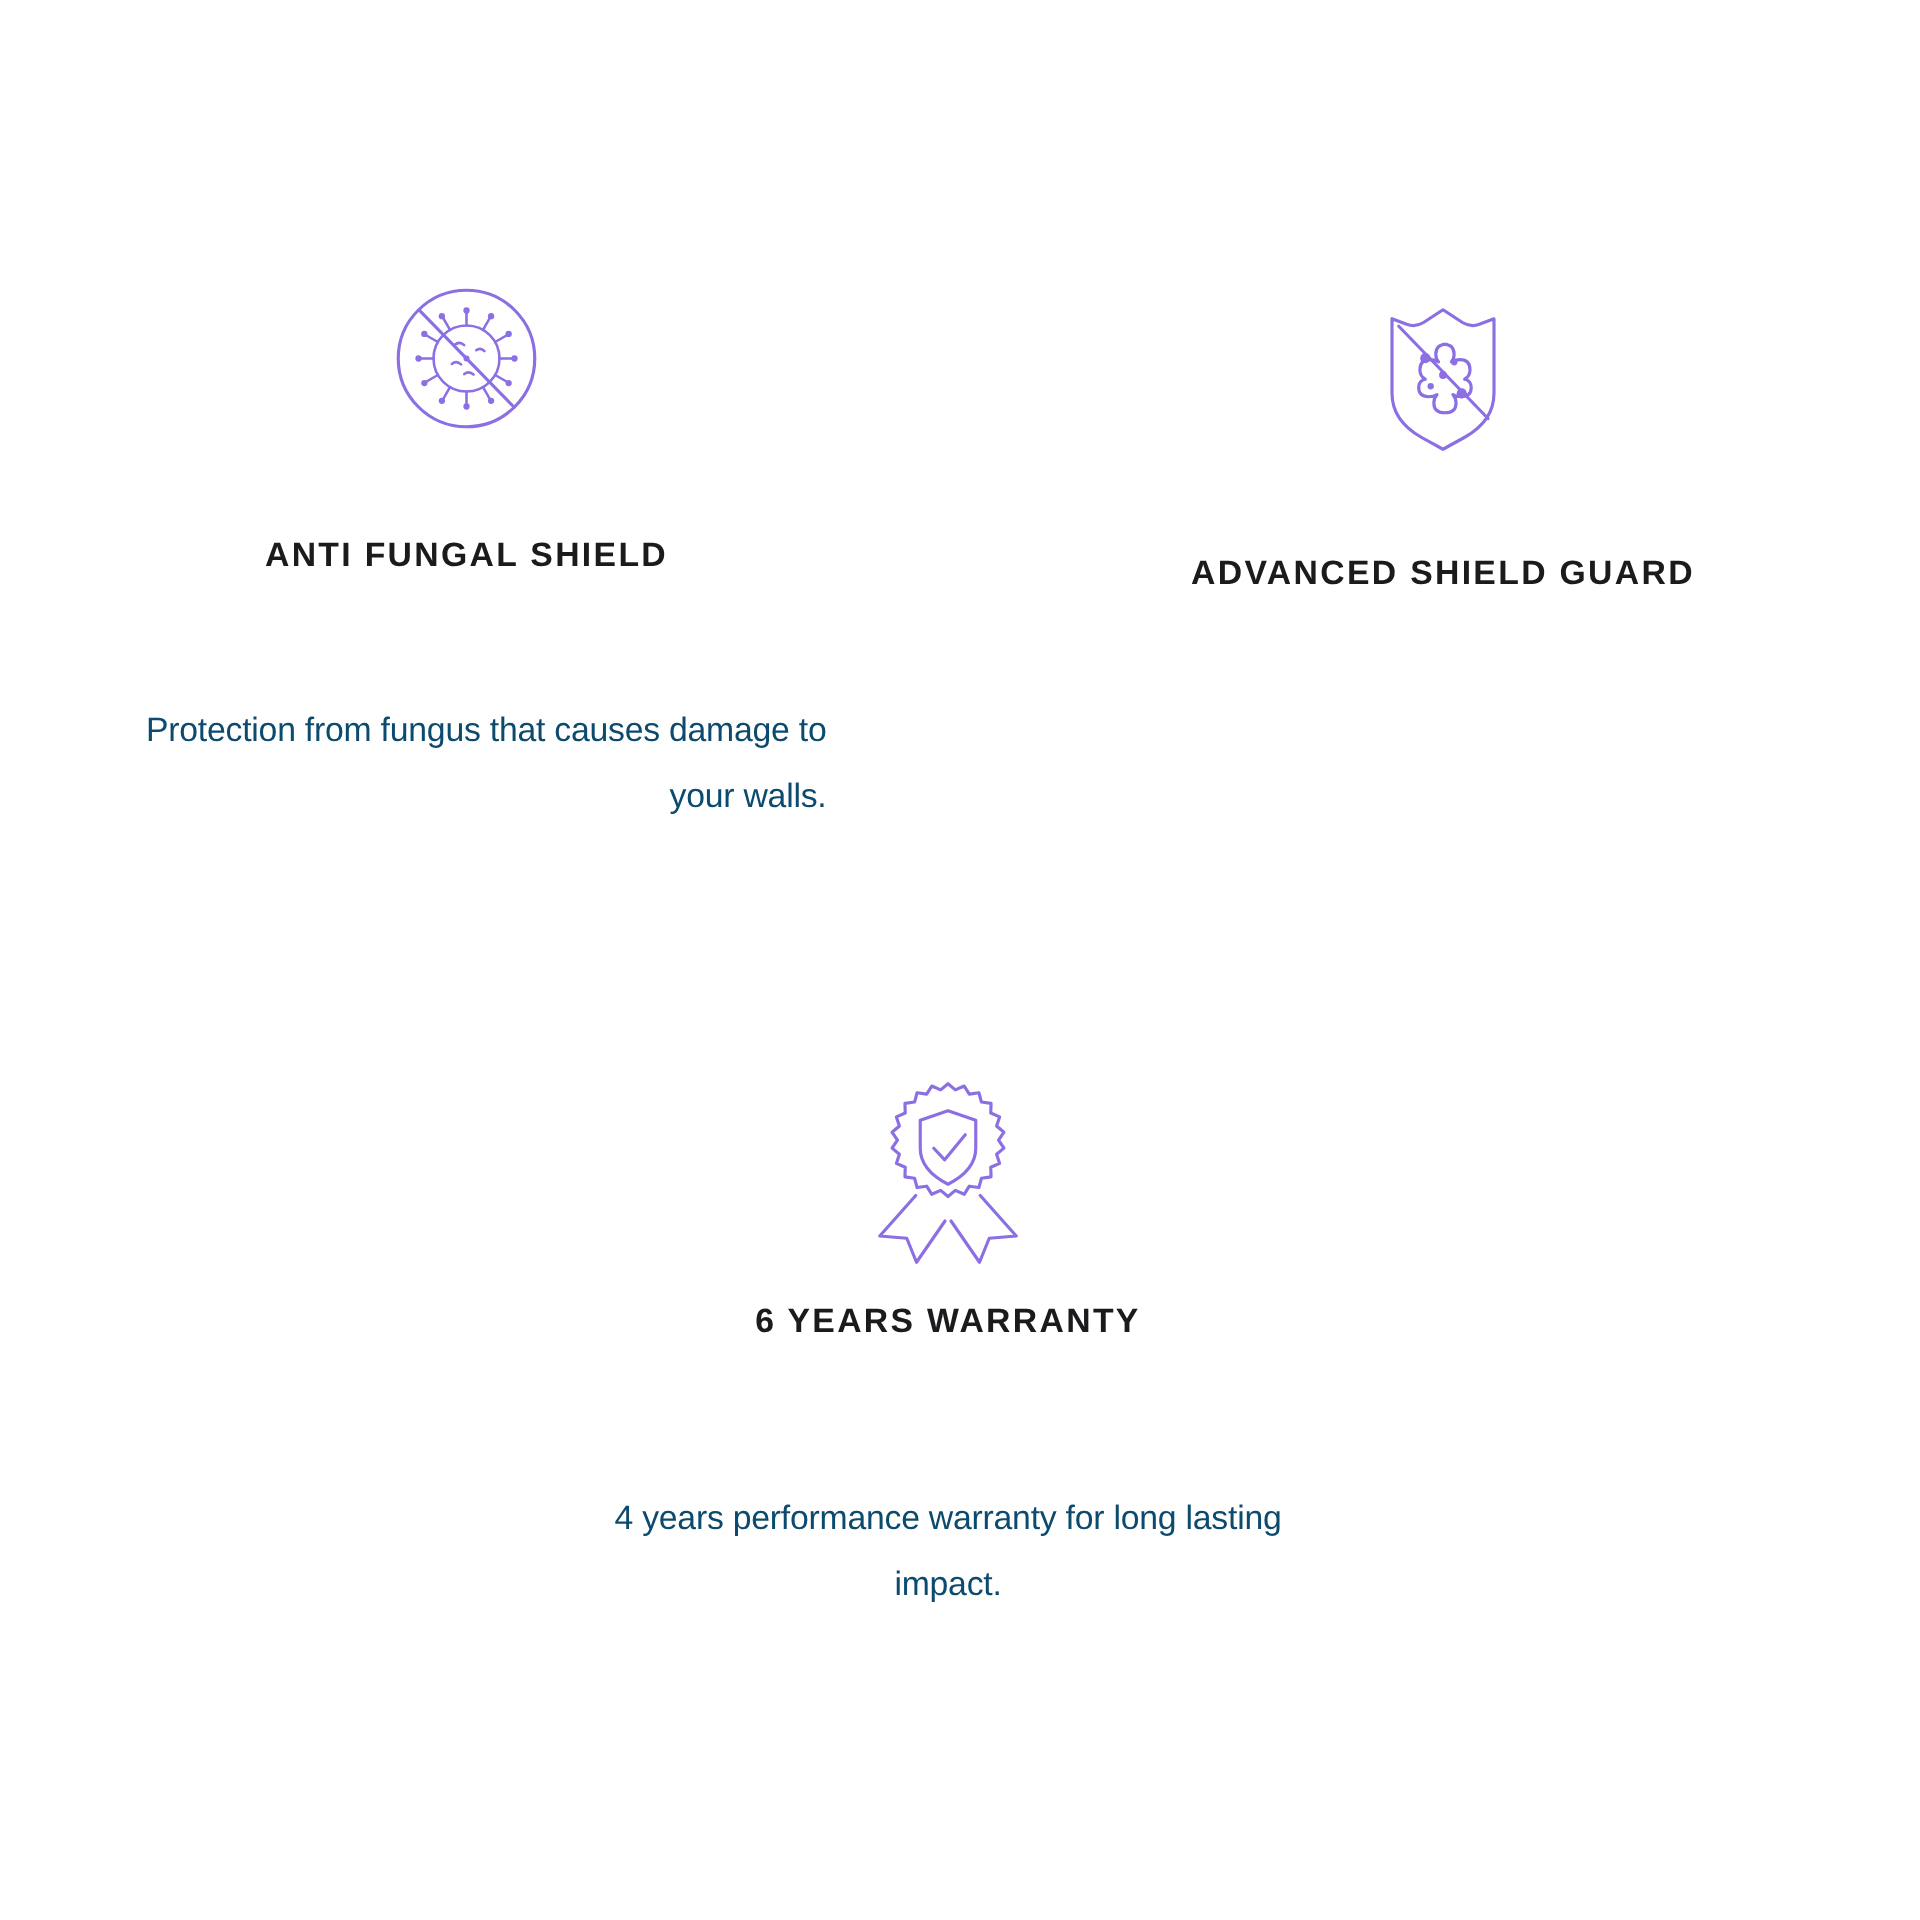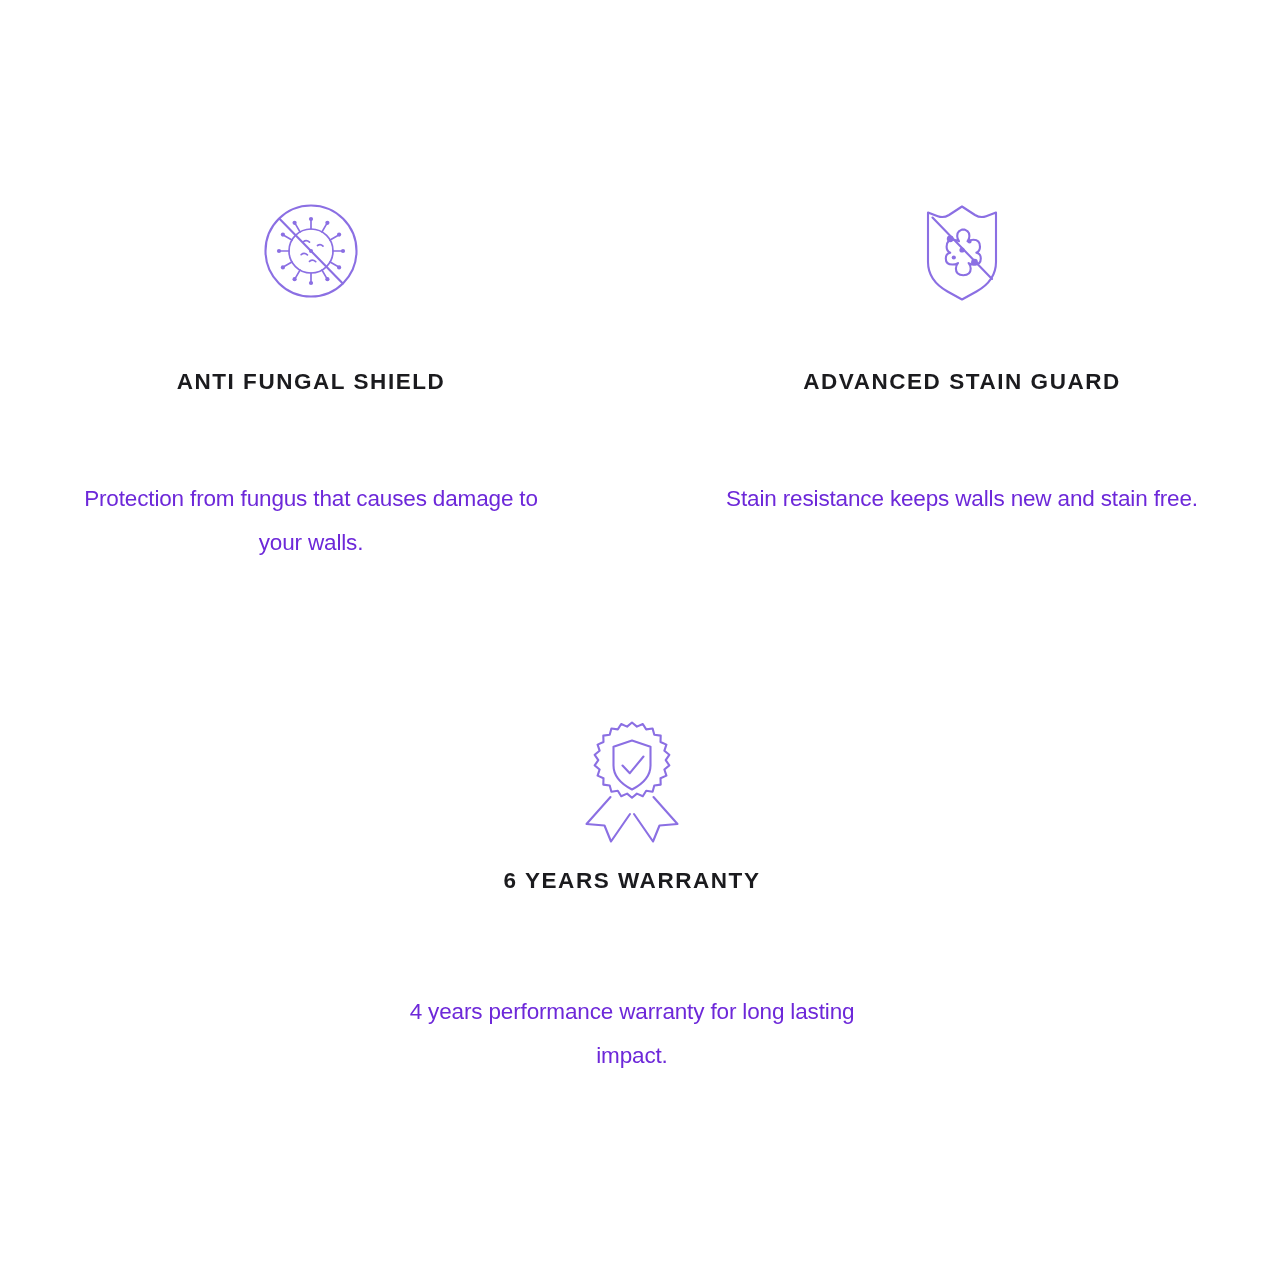--- a/index.html
+++ b/index.html
@@ -50,30 +50,31 @@
     font-weight: 700;
     letter-spacing: 1.55px;
     color: #1b1b1e;
     white-space: nowrap;
     line-height: 1.2;
   }
 
   .feature-desc {
     font-size: 22.5px;
     font-weight: 400;
-    color: #6d28d9;
+    color: #0c4a6e;
     line-height: 44px;
     letter-spacing: -0.15px;
   }
 
   
   #block-antifungal {
     left: 36px;
-    top: 196px;
+    top: 184px;
     width: 550px;
+    text-align: right;
   }
   #block-antifungal .feature-title { margin-top: 62px; }
   #block-antifungal .feature-desc  { margin-top: 82px; width: 480px; }
 
   
   #block-stainguard {
     left: 687px;
     top: 196px;
     width: 550px;
   }
@@ -205,23 +206,22 @@
         <g class="icon-dot">
           <circle cx="55" cy="54" r="2.6"></circle>
           <circle cx="43.2" cy="42.8" r="3.4"></circle>
           <circle cx="67.5" cy="66.2" r="3.4"></circle>
           <circle cx="46.8" cy="61.5" r="2.1"></circle>
           <circle cx="62.5" cy="45.5" r="2.1"></circle>
         </g>
       </svg>
     </div>
 
-    <div class="feature-title">ADVANCED STAIN GUARD</div>
-
-    <div class="feature-desc">Stain resistance keeps walls new and stain free.</div>
+    <div class="feature-title">ADVANCED SHIELD GUARD</div>
+
   </div>
 
   <div class="feature-block" id="block-warranty">
 
     <div class="feature-icon">
       <svg width="120" height="132" viewBox="0 0 120 132" aria-hidden="true">
 
         <g class="icon-stroke">
           <path d="M38.5 84 L14.5 111 L32.5 112.5 L39 128.5 L58 101"></path>
           <path d="M81.5 84 L105.5 111 L87.5 112.5 L81 128.5 L62 101"></path>

